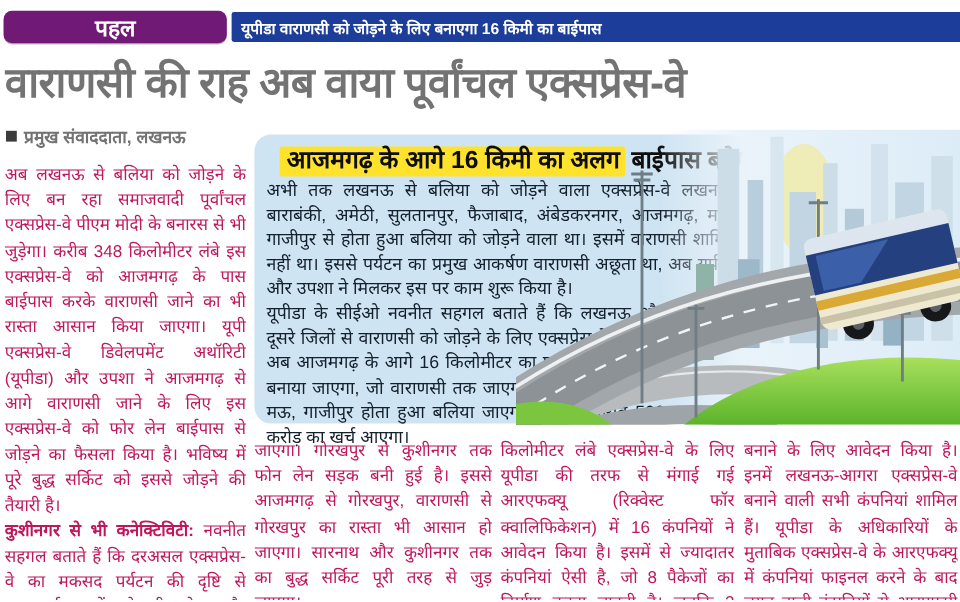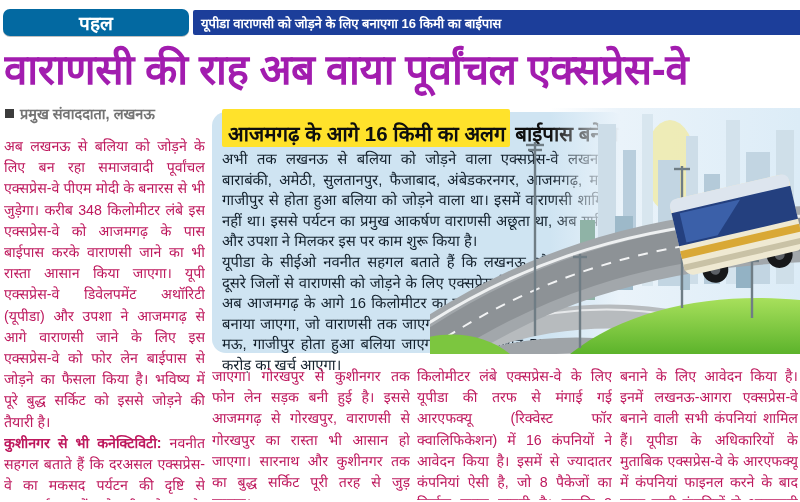--- a/index.html
+++ b/index.html
@@ -2,51 +2,51 @@
 <html><head>
 <meta charset="utf-8">
 <style>
   * { margin:0; padding:0; box-sizing:border-box; }
   html,body { width:800px; height:502px; background:#ffffff; overflow:hidden;
               font-family:"Liberation Sans", sans-serif; }
   #page { position:relative; width:800px; height:502px; background:#fff; }
 
   
   .kicker { position:absolute; left:3px; top:9px; width:186px; height:27px;
-            background:#0369a1; border-radius:7px; color:#fff; font-weight:bold;
+            background:#701a75; border-radius:7px; color:#fff; font-weight:bold;
             font-size:19px; display:flex; align-items:center; justify-content:center;
             box-shadow:0 1px 0 rgba(0,0,0,.25); }
   .strip  { position:absolute; left:193px; top:10px; width:691px; height:25px;
             background:#1c3e9a; color:#fff; font-weight:bold; font-size:13px;
             display:flex; align-items:center; padding-left:8px; border-radius:2px; }
 
   
   .headline { position:absolute; left:4px; top:40px; width:794px; height:62px;
-              font-size:42px; font-weight:bold; color:#a21caf; letter-spacing:-0.5px;
+              font-size:35px; font-weight:bold; color:#737373; letter-spacing:-0.5px;
               white-space:nowrap; overflow:hidden; line-height:60px; }
   .byline { position:absolute; left:5px; top:104px; height:18px; display:flex;
             align-items:center; gap:6px; font-weight:bold; font-size:14.5px; color:#737373; }
   .byline .sq { width:9px; height:9px; background:#3c3c3c; display:inline-block; }
 
   
   .col { position:absolute; font-size:14.2px; line-height:21.2px; color:#be185d;
          text-align:justify; overflow:hidden; }
   #col1 { left:4px;   top:136px; width:201px; height:364px; }
   #col2 { left:212px; top:366px; width:198px; height:134px; }
   #col3 { left:417px; top:366px; width:195px; height:134px; }
   #col4 { left:620px; top:366px; width:178px; height:134px; }
   .col p + p { margin-top:0; }
   .lead { font-weight:bold;margin-top:29px; }
 
   
   .hbox { position:absolute; left:212px; top:112px; width:413px; height:241px;
           background:#cfe4f2; border-radius:14px; padding:7px 10px 6px 10px; }
   .hbox-heading { font-size:20.5px; font-weight:bold; color:#0e0e0e; line-height:30px;
                   white-space:nowrap; overflow:visible; }
-  .hbox-heading .hl { background:#ffe22b; padding:13px 4px 2px 6px; border-radius:2px; }
+  .hbox-heading .hl { background:#ffe22b; padding:0 4px 2px 6px; border-radius:2px;margin-left:11px; }
   .hbox-text { font-size:14.8px; line-height:20.6px; color:#13202c; text-align:justify; }
   .hbox-text .wide { display:block; width:392px; }
   .hbox-text .narrow { display:block; width:332px; }
 
   
   .illus { position:absolute; left:430px; top:108px; width:370px; height:246px; }
 </style>
 </head>
 <body>
 

